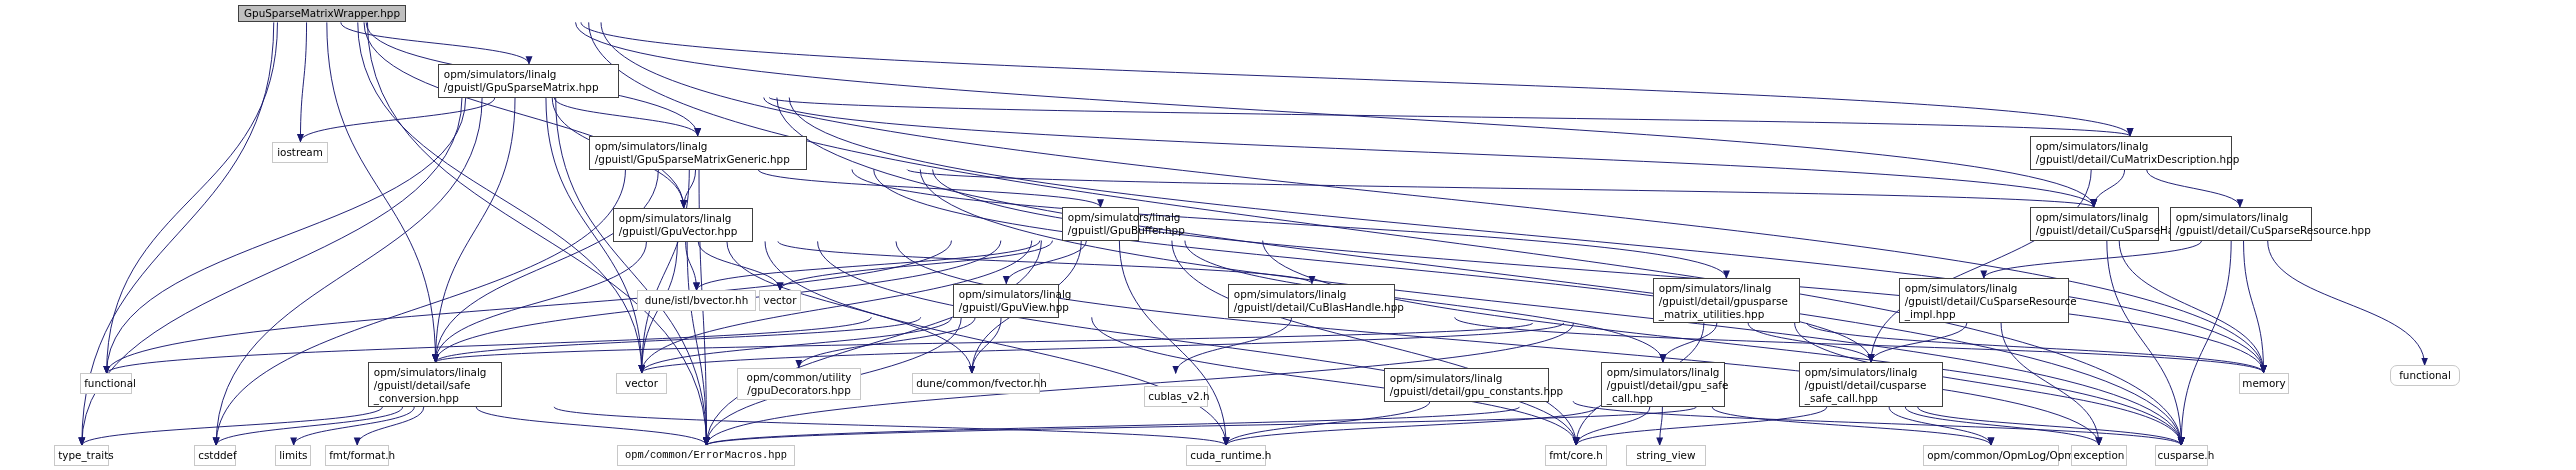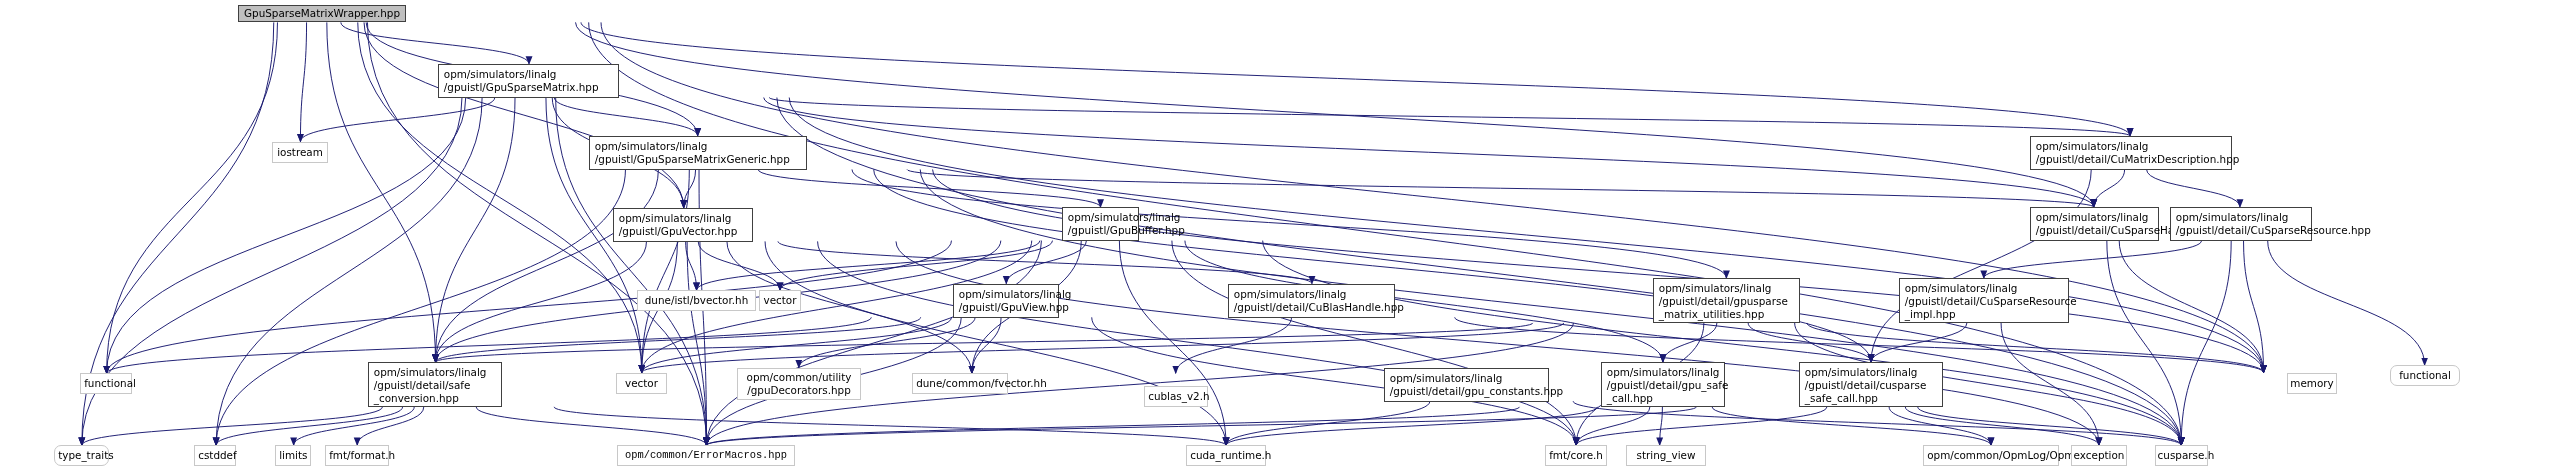--- a/index.html
+++ b/index.html
@@ -167,25 +167,25 @@
 /gpuistl/detail/cusparse
 _safe_call.hpp</div>
 
 <div class="node external" style="left:272px;top:142px;width:56px;height:21px;padding:3.2px 3.2px;">iostream</div>
 <div class="node external" style="left:637px;top:290px;width:119px;height:21px;padding:3.2px 3.2px;">dune/istl/bvector.hh</div>
 <div class="node external" style="left:759px;top:290px;width:42px;height:21px;padding:3.2px 3.2px;">vector</div>
 <div class="node external" style="left:80px;top:373px;width:52px;height:21px;padding:3.2px 3.2px;">functional</div>
 <div class="node external" style="left: 616px; top: 373px; width: 51px; height: 21px; padding: 3.2px;">vector</div>
 <div class="node external" style="left:737px;top:368px;width:124px;height:32px;padding:2.4px 3.2px;">opm/common/utility
 /gpuDecorators.hpp</div>
-<div class="node external" style="left:912px;top:373px;width:96px;height:21px;padding:3.2px 3.2px;">dune/common/fvector.hh</div>
+<div class="node external" style="left:912px;top:373px;width:128px;height:21px;padding:3.2px 3.2px;">dune/common/fvector.hh</div>
 <div class="node external" style="left:1144px;top:373px;width:64px;height:21px;padding:3.2px 3.2px;margin-top:13px;">cublas_v2.h</div>
 <div class="node external" style="left: 2390px; top: 365px; width: 70px; height: 21px; padding: 3.2px; border-radius: 7px;">functional</div>
-<div class="node external" style="left: 2239px; top: 373px; width: 50px; height: 21px; padding: 3.2px 1.6px; margin-left: 48px;">memory</div>
-<div class="node external" style="left:54px;top:445px;width:55px;height:21px;padding:3.2px 3.2px;border-radius:7px;">type_traits</div>
+<div class="node external" style="left: 2239px; top: 373px; width: 50px; height: 21px; padding: 3.2px 1.6px;">memory</div>
+<div class="node external" style="left:54px;top:445px;width:55px;height:21px;padding:3.2px 3.2px;">type_traits</div>
 <div class="node external" style="left:194px;top:445px;width:42px;height:21px;padding:3.2px 3.2px;text-align:center;">cstddef</div>
 <div class="node external" style="left:275px;top:445px;width:36px;height:21px;padding:3.2px 3.2px;">limits</div>
 <div class="node external" style="left:325px;top:445px;width:64px;height:21px;padding:3.2px 3.2px;">fmt/format.h</div>
 <div class="node external" style="left:617px;top:445px;width:178px;height:21px;padding:3.2px 3.2px;font-family:Liberation Mono, monospace;">opm/common/ErrorMacros.hpp</div>
 <div class="node external" style="left:1186px;top:445px;width:80px;height:21px;padding:3.2px 3.2px;">cuda_runtime.h</div>
 <div class="node external" style="left:1545px;top:445px;width:62px;height:21px;padding:3.2px 3.2px;">fmt/core.h</div>
 <div class="node external" style="left:1626px;top:445px;width:80px;height:21px;padding:3.2px 3.2px;">string_view</div>
 <div class="node external" style="left: 1923px; top: 445px; width: 136px; height: 21px; padding: 3.2px;">opm/common/OpmLog/OpmLog.hpp</div>
 <div class="node external" style="left: 2071px; top: 445px; width: 56px; height: 21px; padding: 3.2px 1.6px;">exception</div>
 <div class="node external" style="left: 2155px; top: 445px; width: 53px; height: 21px; padding: 3.2px 1.6px;">cusparse.h</div>

